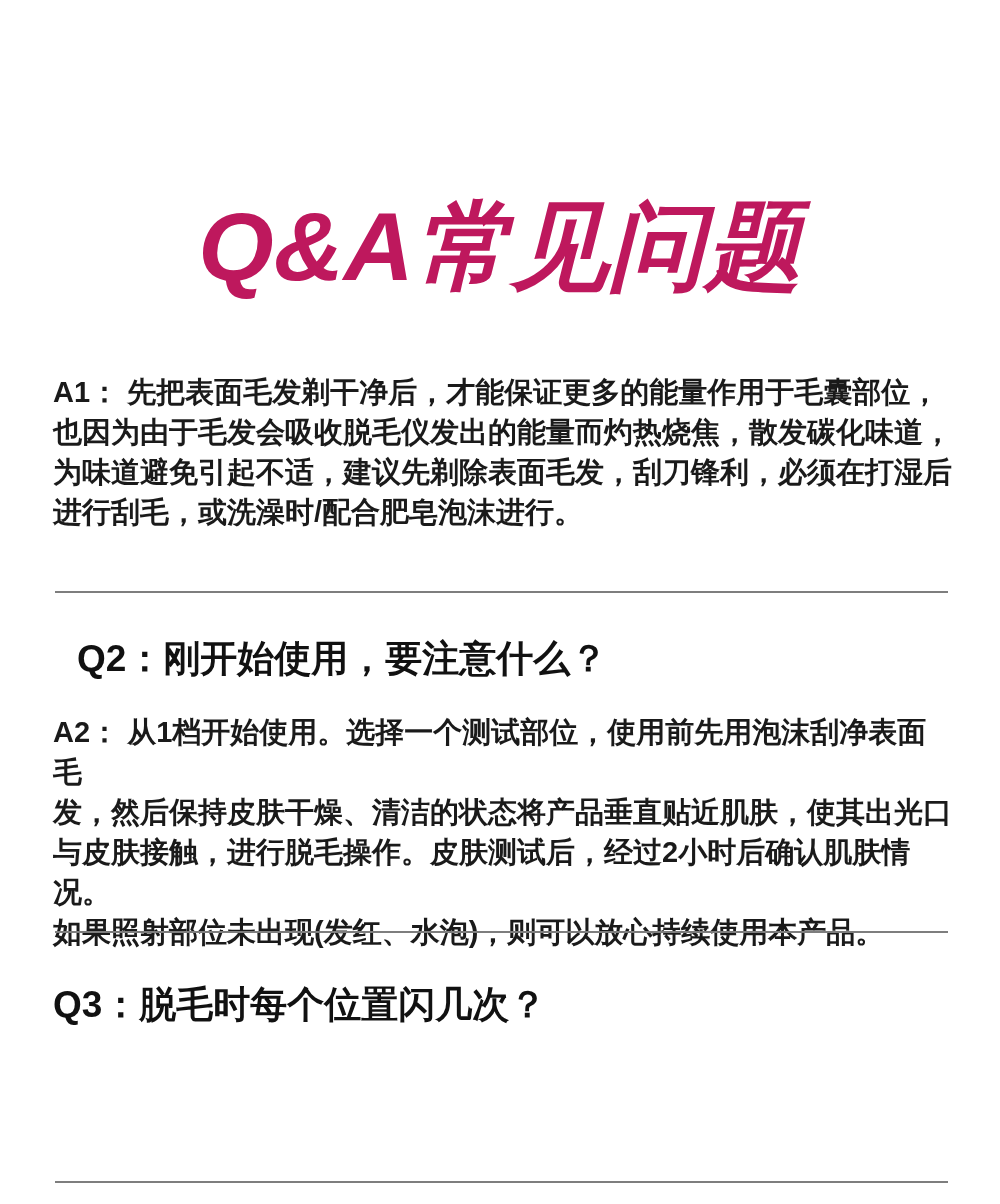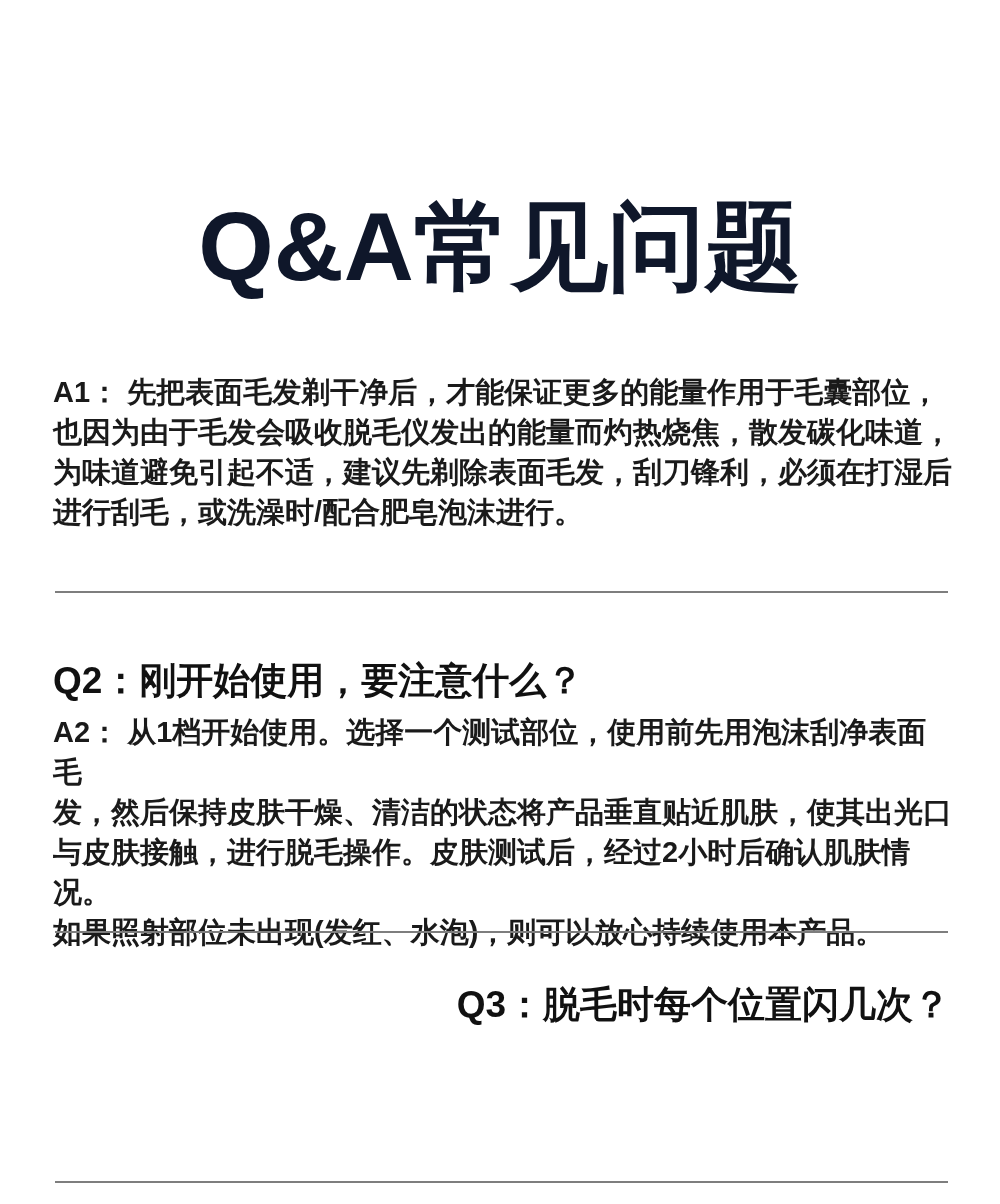--- a/index.html
+++ b/index.html
@@ -19,22 +19,23 @@
   .page-title {
     position: absolute;
     top: 126px;
     left: 0;
     width: 1000px;
     text-align: center;
     font-size: 97px;
     line-height: 112px;
     font-weight: 900;
     letter-spacing: 0px;
-    color: #0f172a;
+    color: #be185d;
     white-space: nowrap;
+    font-style: italic;
   }
   .faq-question {
     position: absolute;
     left: 53px;
     right: 50px;
     font-size: 37px;
     line-height: 46px;
     font-weight: 700;
     color: #111111;
     white-space: pre-line;
@@ -52,24 +53,24 @@
   .divider {
     position: absolute;
     left: 55px;
     width: 893px;
     height: 2px;
     background: #7e7e7e;
   }
   .q1 { top: 296px; }
   .a1 { top: 372px; }
   .d1 { top: 591px; }
-  .q2 { top: 658px; }
+  .q2 { top: 636px; margin-left: 24px; }
   .a2 { top: 712px; }
   .d2 { top: 931px; }
-  .q3 { top: 982px; text-align: right; }
+  .q3 { top: 982px; }
   .a3 { top: 1053px; }
   .d3 { top: 1181px; }
 </style>
 </head>
 <body>
 
 <div class="page">
 
   <h1 class="page-title">Q&amp;A常见问题</h1>
 

